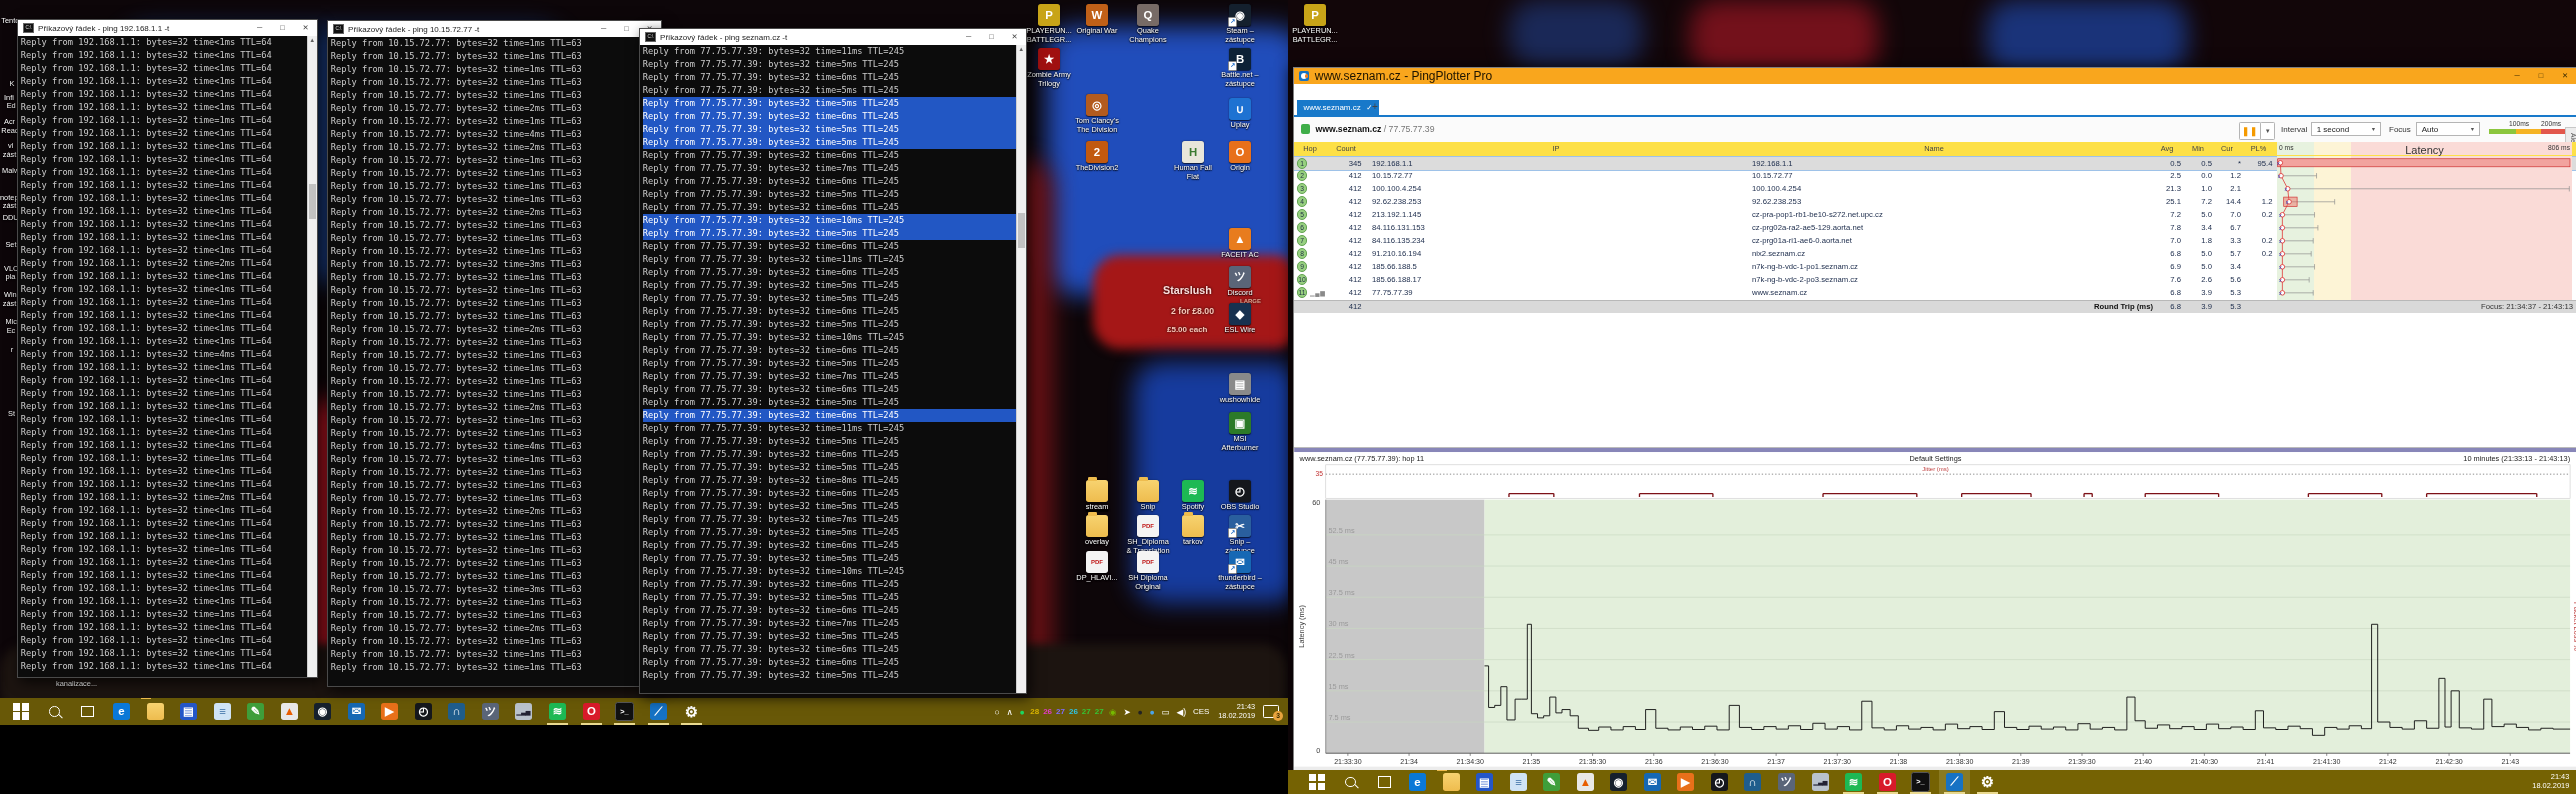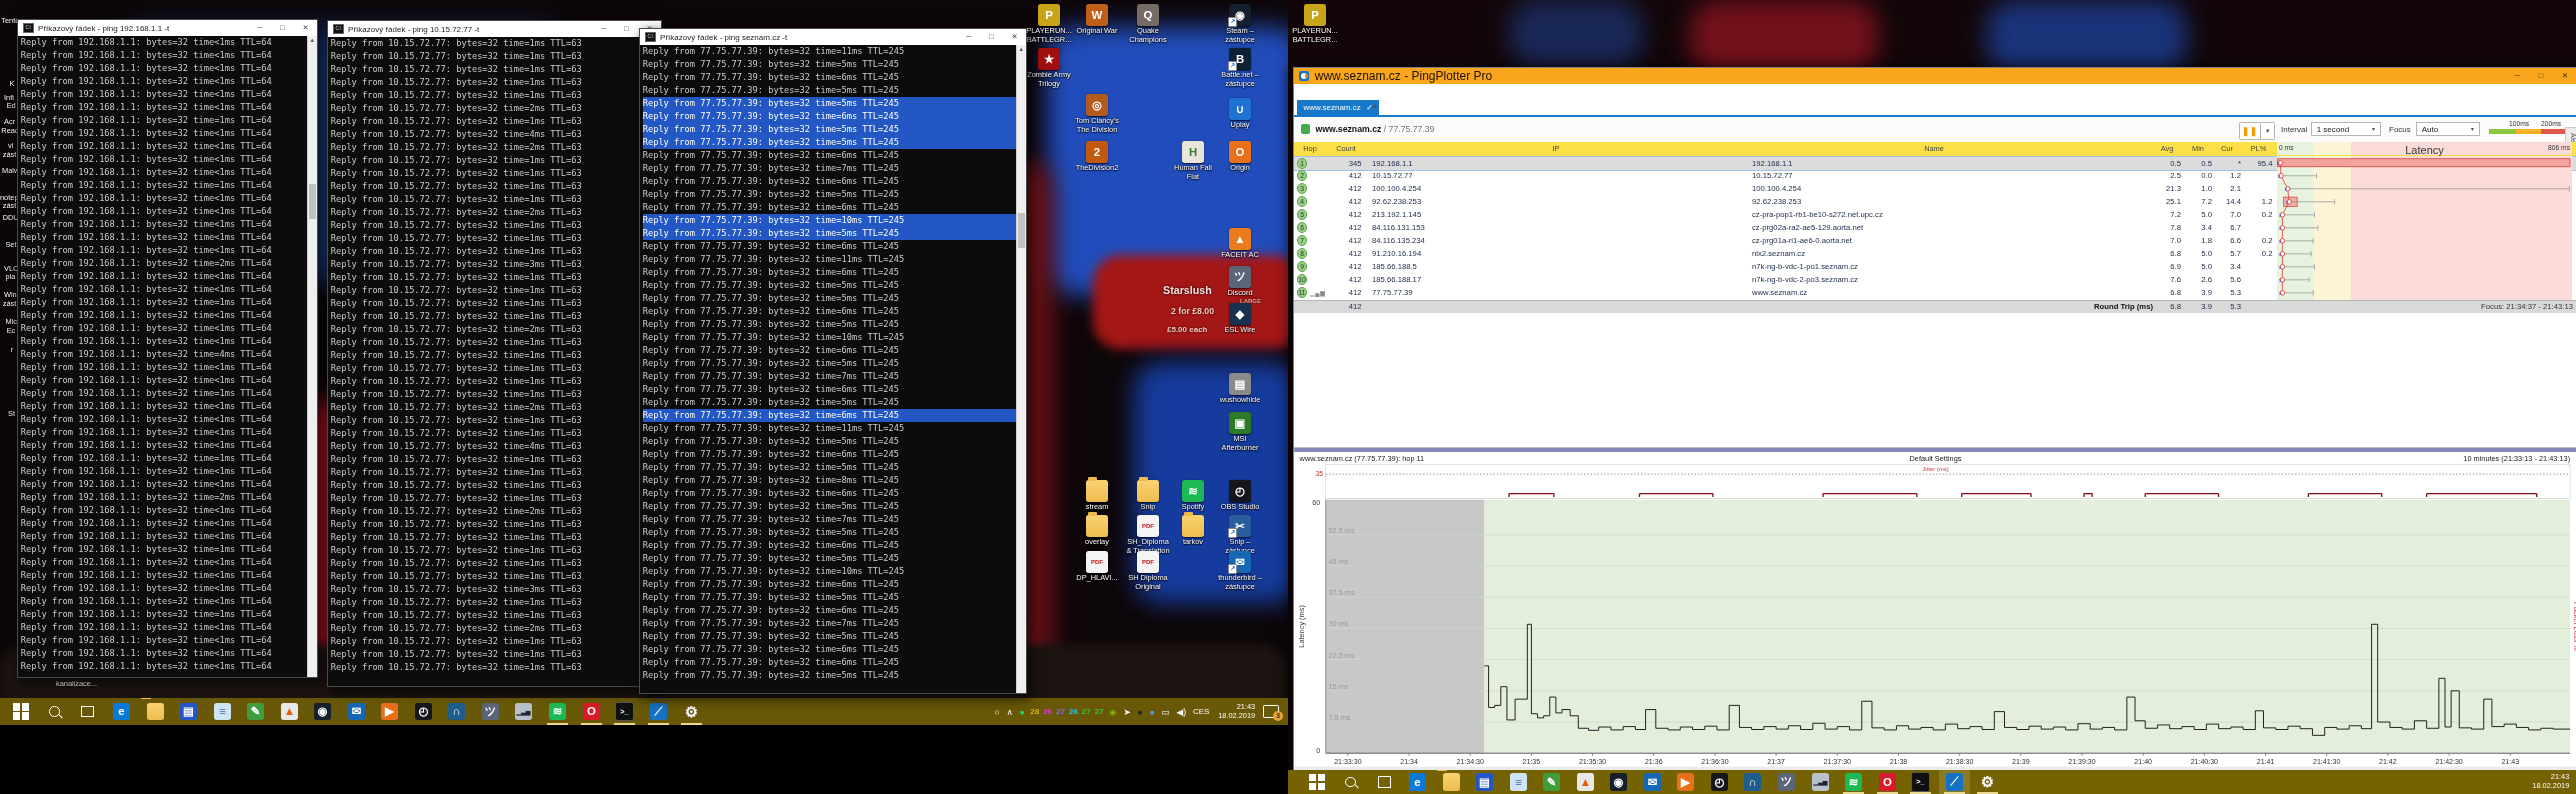--- a/index.html
+++ b/index.html
@@ -466,21 +466,21 @@
           <span class="cell c-cur">6.7</span>
           <span class="cell c-pl"></span>
         </div>
         <div class="trow" style="top: 78px;">
           <div class="hopc">7</div>
           <span class="cell c-count">412</span>
           <span class="cell c-ip">84.116.135.234</span>
           <span class="cell c-name">cz-prg01a-ri1-ae6-0.aorta.net</span>
           <span class="cell c-avg">7.0</span>
           <span class="cell c-min">1.8</span>
-          <span class="cell c-cur">6.6</span>
+          <span class="cell c-cur">3.3</span>
           <span class="cell c-pl">0.2</span>
         </div>
         <div class="trow" style="top: 91px;">
           <div class="hopc">8</div>
           <span class="cell c-count">412</span>
           <span class="cell c-ip">91.210.16.194</span>
           <span class="cell c-name">nix2.seznam.cz</span>
           <span class="cell c-avg">6.8</span>
           <span class="cell c-min">5.0</span>
           <span class="cell c-cur">5.7</span>

